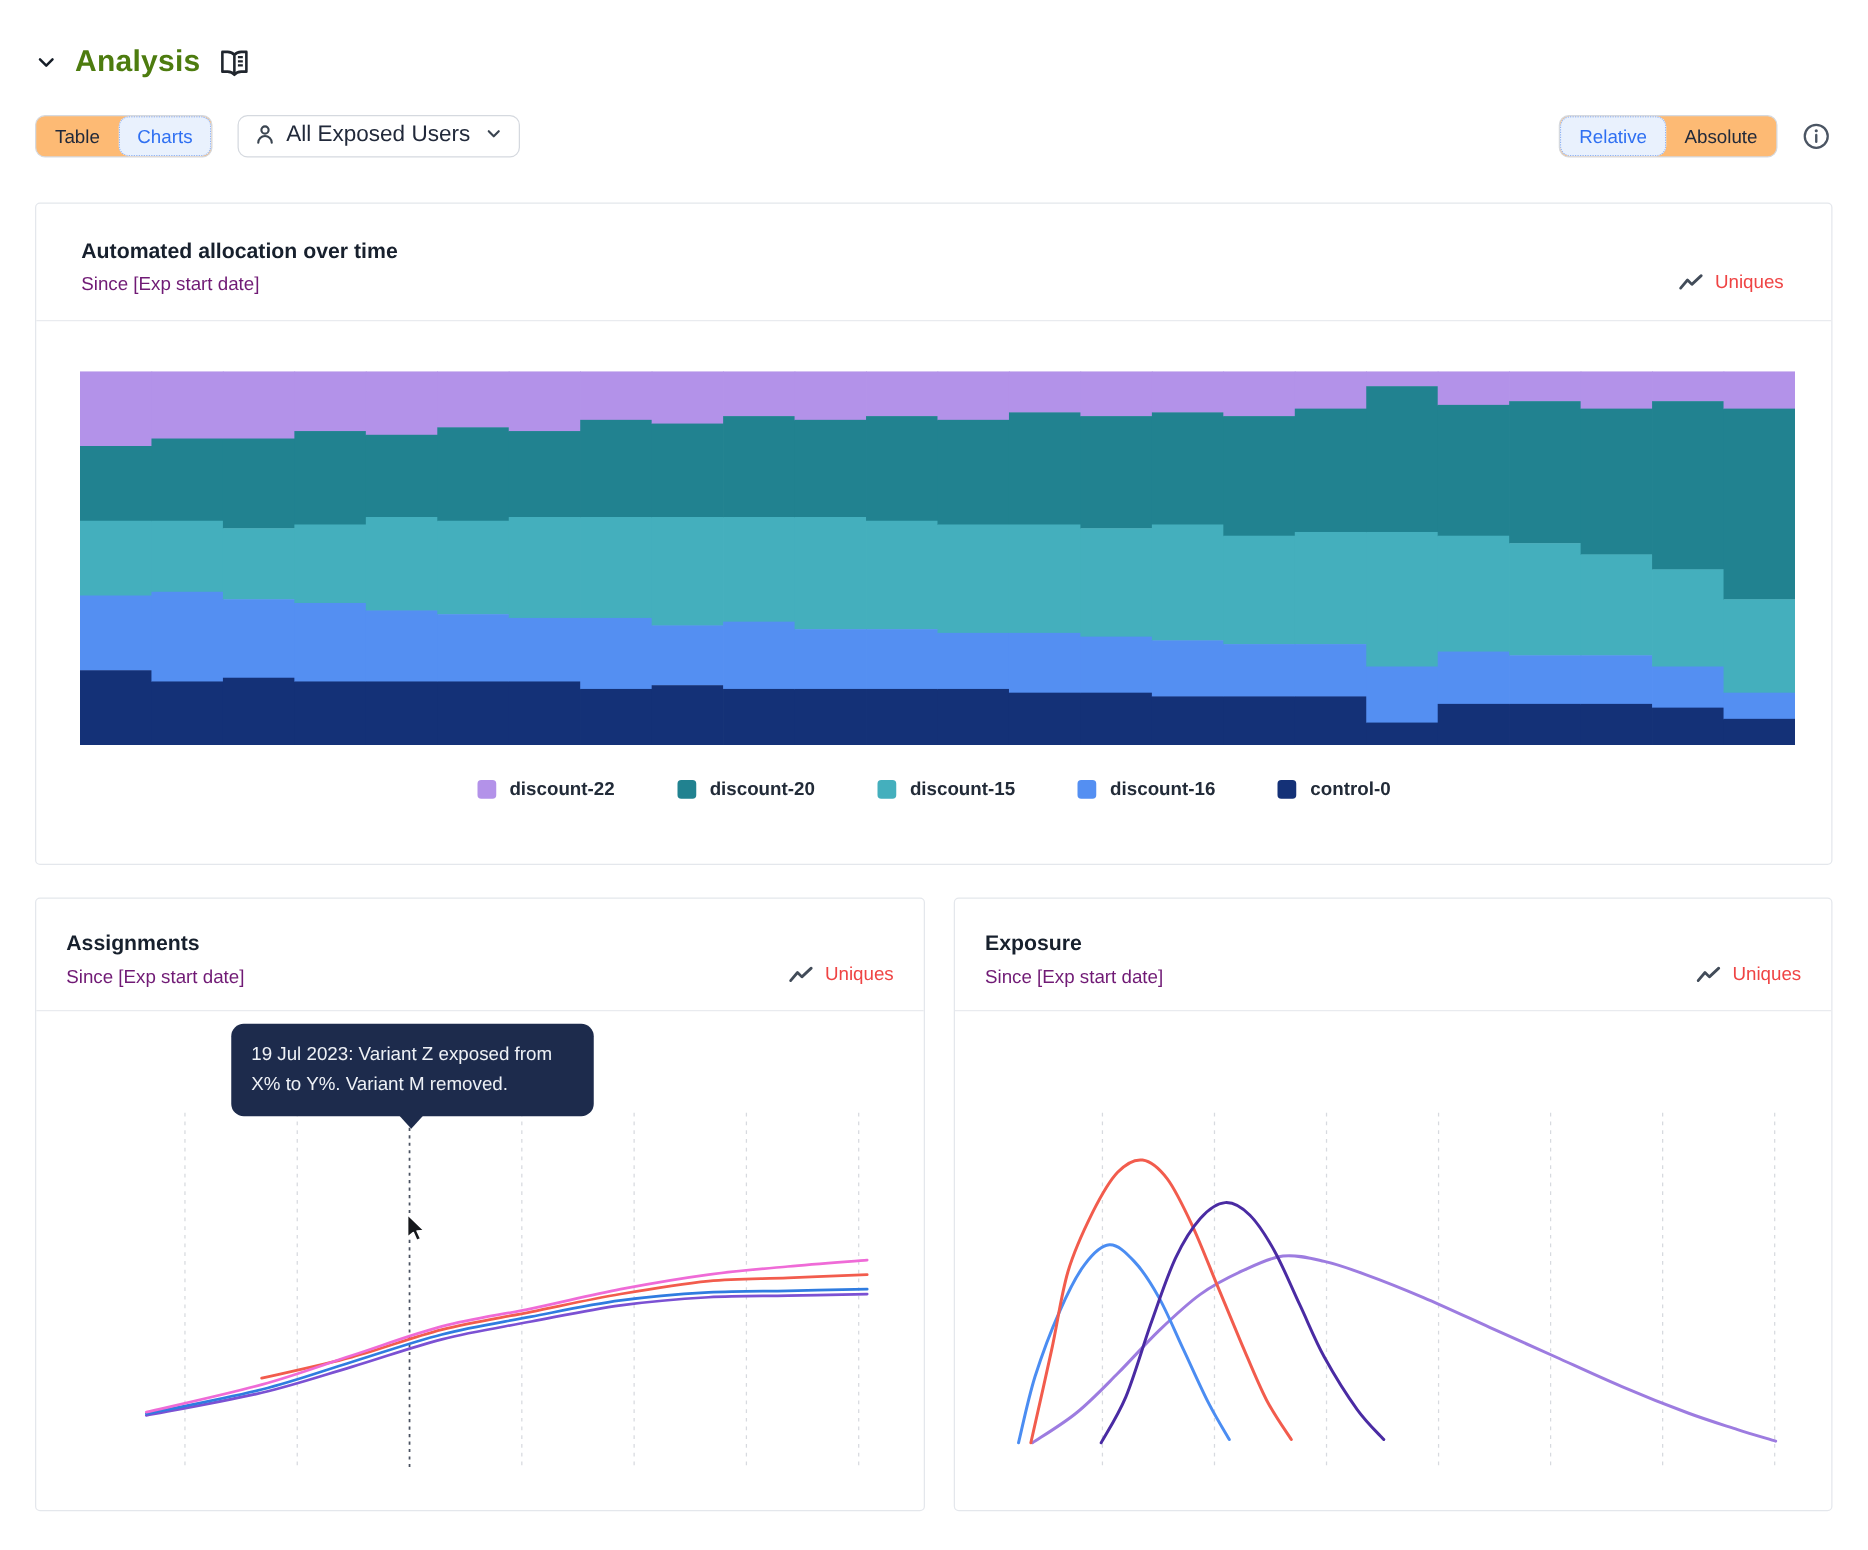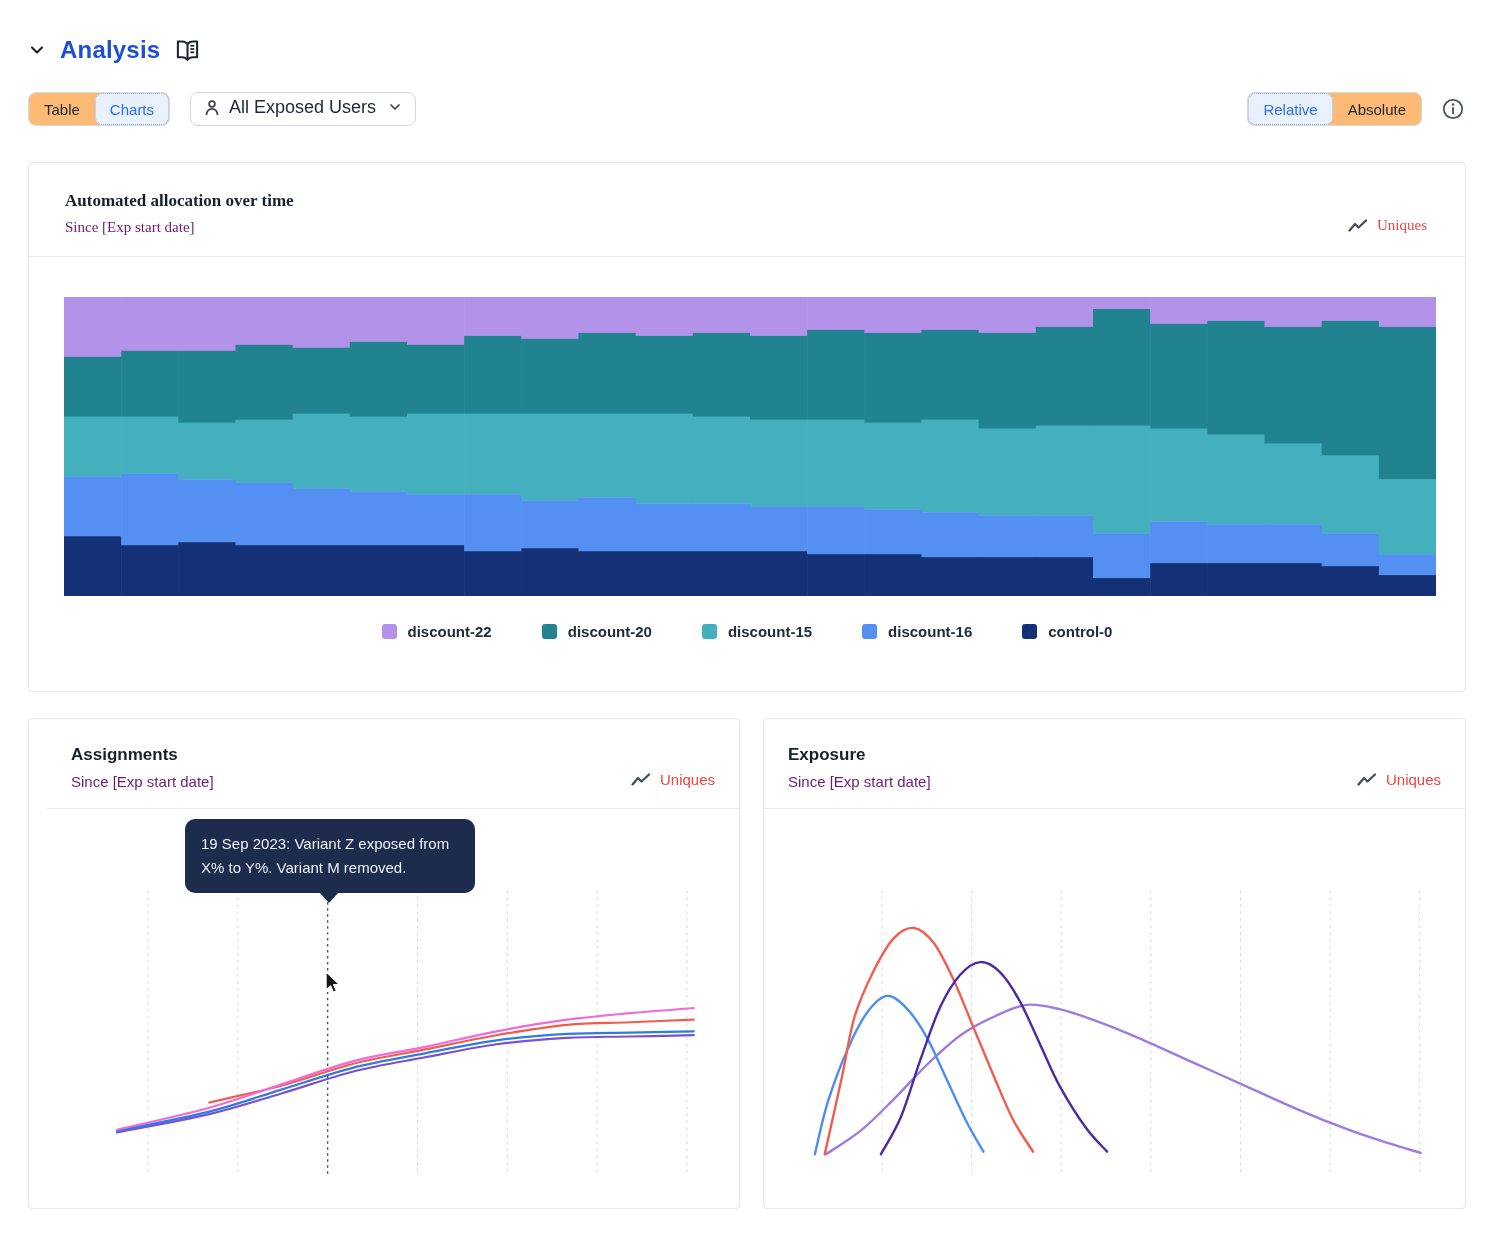--- a/index.html
+++ b/index.html
@@ -3,53 +3,53 @@
 <meta charset="utf-8">
 <style>
   * { box-sizing: border-box; margin: 0; padding: 0; }
   html,body { width:1494px; height:1240px; background:#ffffff; overflow:hidden;
     font-family:"Liberation Sans", sans-serif; color:#1b2430; }
   .page { padding:0 28px; }
 
   
   .page-header { display:flex; align-items:center; gap:14px; padding-top:36px; }
   .collapse-chevron { width:18px; height:18px; display:flex; align-items:center; justify-content:center; cursor:pointer; }
-  .page-title { font-size:24px; font-weight:700; color:#1d4ed8; letter-spacing:.2px; }
+  .page-title { font-size:24px; font-weight:700; color:#4d7c0f; letter-spacing:.2px; }
   .book-icon { width:27px; height:24px; display:flex; align-items:center; margin-top:2px; }
 
   
   .toolbar { margin-top:28px; display:flex; align-items:center; }
   .toolbar-right { margin-left:auto; display:flex; align-items:center; }
   .seg-control { display:inline-flex; border:1px solid #d5d9df; border-radius:8px; background:#fdba74; height:34px; }
   .seg { padding:0 15px; display:flex; align-items:center; font-size:15px; color:#21293a; cursor:pointer; border-radius:8px; }
   .seg.active { background:#e9f1fd; color:#2e6ff2; outline:1px dotted #8fb2f3; outline-offset:-1px; }
   .btn-dropdown { margin-left:20px; display:inline-flex; align-items:center; gap:9px; border:1px solid #d5d9df;
     border-radius:8px; height:34px; padding:0 14px 4px 13px; font-size:18px; color:#21293a; background:#fff; cursor:pointer; }
   .info-btn { margin-left:18px; width:26px; height:26px; display:flex; align-items:center; justify-content:center; cursor:pointer; background:none; border:none; }
 
   
   .card { background:#fff; border:1px solid #e4e7ec; border-radius:4px; }
   .card-head { display:flex; justify-content:space-between; align-items:flex-end; border-bottom:1px solid #e9ebef; }
   .card-title { font-size:17px; font-weight:700; color:#17202d; }
   .card-sub { font-size:15px; color:#701a75; margin-top:8px; }
   .metric { display:flex; align-items:center; gap:9px; color:#ef4444; font-size:15px; padding-bottom:2px; }
 
   .card-alloc { margin-top:36px; height:530px; }
-  .card-alloc .card-head { padding:28px 38px 20px 36px;font-family:Liberation Serif, serif; }
+  .card-alloc .card-head { padding:28px 38px 20px 36px; }
   .alloc-chart-wrap { padding:40px 29px 0 35px; }
   .alloc-chart-wrap svg { display:block; width:100%; height:299px; }
   .legend { display:flex; justify-content:center; align-items:center; gap:50px; margin-top:27px;font-weight:bold; }
   .legend-item { display:flex; align-items:center; gap:11px; cursor:pointer; }
   .legend-item .swatch { width:15px; height:15px; border-radius:3px; display:inline-block; }
   .legend-item .legend-label { font-size:15px; color:#222b38; }
 
   .bottom-row { display:flex; gap:23px; margin-top:26px; }
   .card-line { height:491px; position:relative; }
   .card-line .card-head { padding:26px 24px 18px 24px; }
-  .card-assign { width:712px;padding-left:18px; }
+  .card-assign { width:712px; }
   .card-expo { width:703px; }
   svg.linechart { position:absolute; left:0; top:0; width:100%; height:100%; pointer-events:none; }
 
   
   .chart-tooltip { position:absolute; left:156px; top:100px; width:290px; background:#1d2b4c; color:#eef1f6;
     border-radius:10px; padding:13px 17px 14px 16px; font-size:15px; line-height:1.57; z-index:3; }
   .chart-tooltip::after { content:""; position:absolute; left:134px; bottom:-10px; width:0; height:0;
     border-left:10px solid transparent; border-right:10px solid transparent; border-top:11px solid #1d2b4c; }
   .cursor-pointer { position:absolute; left:291px; top:250px; z-index:4; }
 </style>
@@ -296,21 +296,21 @@
           <line x1="299.4" y1="172" x2="299.4" y2="457" stroke="#4a5261" stroke-width="1.4" stroke-dasharray="2.5 3.5"></line>
           <line x1="389.6" y1="172" x2="389.6" y2="457" stroke="#d7dadf" stroke-width="1" stroke-dasharray="3 4"></line>
           <line x1="479.8" y1="172" x2="479.8" y2="457" stroke="#d7dadf" stroke-width="1" stroke-dasharray="3 4"></line>
           <line x1="570.0" y1="172" x2="570.0" y2="457" stroke="#d7dadf" stroke-width="1" stroke-dasharray="3 4"></line>
           <line x1="660.2" y1="172" x2="660.2" y2="457" stroke="#d7dadf" stroke-width="1" stroke-dasharray="3 4"></line>
           <path d="M88.0,415.0C103.4,412.0,153.1,403.3,180.6,396.8C208.1,390.3,228.9,383.1,253.0,376.0C277.1,368.9,301.4,360.0,325.4,353.9C349.4,347.8,373.3,344.2,397.2,339.6C421.1,335.1,445.2,329.9,469.0,326.6C492.7,323.4,517.2,321.4,539.6,320.1C562.0,318.8,582.1,319.2,603.3,318.8C624.5,318.4,656.4,317.7,667.0,317.5" fill="none" stroke="#7b51d3" stroke-width="2.2" stroke-linecap="round"></path>
           <path d="M88.0,413.7C103.4,410.4,153.1,401.1,180.6,394.2C208.1,387.3,228.9,379.5,253.0,372.1C277.1,364.7,301.4,356.1,325.4,350.0C349.4,343.9,373.3,340.3,397.2,335.7C421.1,331.1,445.2,325.9,469.0,322.7C492.7,319.4,517.2,317.5,539.6,316.2C562.0,314.9,582.1,315.3,603.3,314.9C624.5,314.5,656.4,313.8,667.0,313.6" fill="none" stroke="#2f7ce0" stroke-width="2.2" stroke-linecap="round"></path>
           <path d="M180.6,385.1C192.7,382.3,228.9,374.7,253.0,368.2C277.1,361.7,301.4,352.2,325.4,346.1C349.4,340.0,373.3,336.6,397.2,331.8C421.1,327.0,445.2,321.6,469.0,317.5C492.7,313.4,517.2,309.3,539.6,307.1C562.0,304.9,582.1,305.4,603.3,304.5C624.5,303.6,656.4,302.3,667.0,301.9" fill="none" stroke="#f25c4d" stroke-width="2.2" stroke-linecap="round"></path>
           <path d="M88.0,412.4C103.4,408.7,153.1,397.9,180.6,390.3C208.1,382.7,228.9,374.7,253.0,366.9C277.1,359.1,301.4,349.8,325.4,343.5C349.4,337.2,373.3,334.2,397.2,329.2C421.1,324.2,445.2,318.2,469.0,313.6C492.7,309.1,517.2,304.9,539.6,301.9C562.0,298.9,582.1,297.3,603.3,295.4C624.5,293.4,656.4,291.1,667.0,290.2" fill="none" stroke="#ef6bd7" stroke-width="2.2" stroke-linecap="round"></path>
         </svg>
-      <div class="chart-tooltip">19 Sep 2023: Variant Z exposed from X% to Y%. Variant M removed.</div>
+      <div class="chart-tooltip">19 Jul 2023: Variant Z exposed from X% to Y%. Variant M removed.</div>
       <div class="cursor-pointer">
         <svg width="24" height="26" viewBox="0 0 24 26">
           <path d="M6 2.5 L6 21 L10.6 17.1 L13.4 23.5 L16.6 22 L13.7 15.8 L19.4 15.4 Z" fill="#16181c" stroke="#ffffff" stroke-width="1.4" stroke-linejoin="round"></path>
         </svg>
       </div>
     </div>
 
     <div class="card card-line card-expo">
       <div class="card-head">
         <div>

